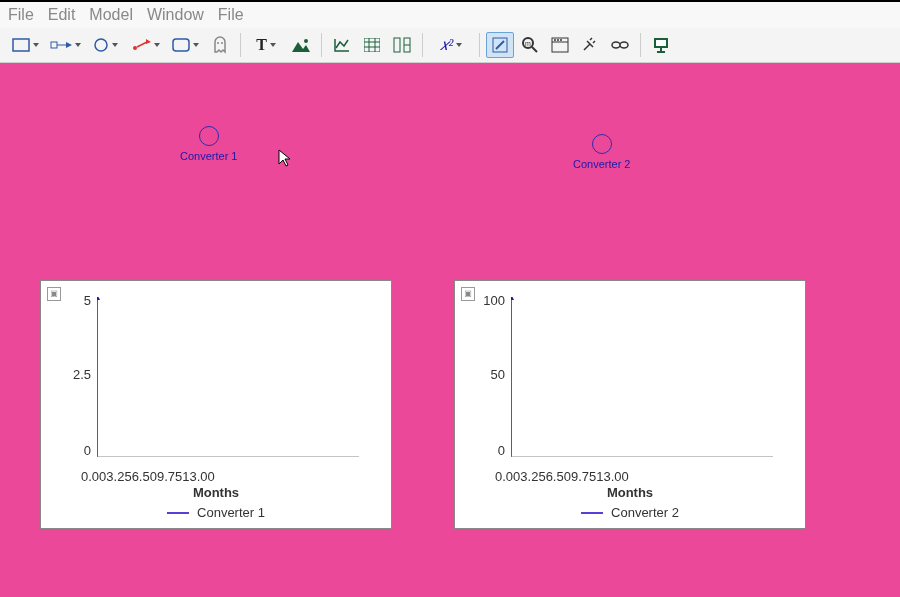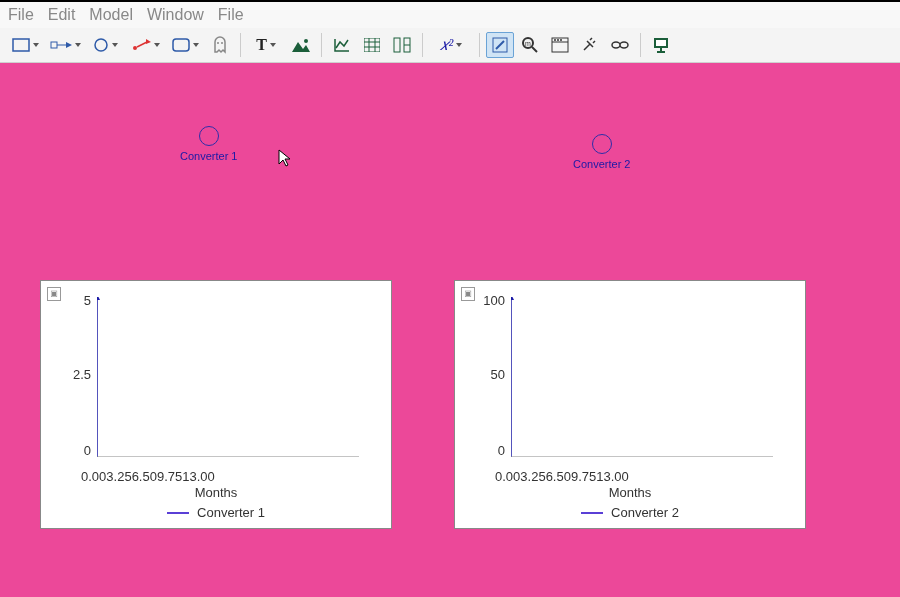--- a/index.html
+++ b/index.html
@@ -116,20 +116,21 @@
     font-size: 13px;
     color: #333;
   }
   .xlabel {
     position: absolute;
     bottom: 28px;
     width: 100%;
     text-align: center;
     font-size: 13px;
     color: #333;
+    font-weight: bold;
   }
   .legend {
     position: absolute;
     bottom: 8px;
     width: 100%;
     display: flex;
     align-items: center;
     justify-content: center;
     gap: 8px;
     font-size: 13px;

